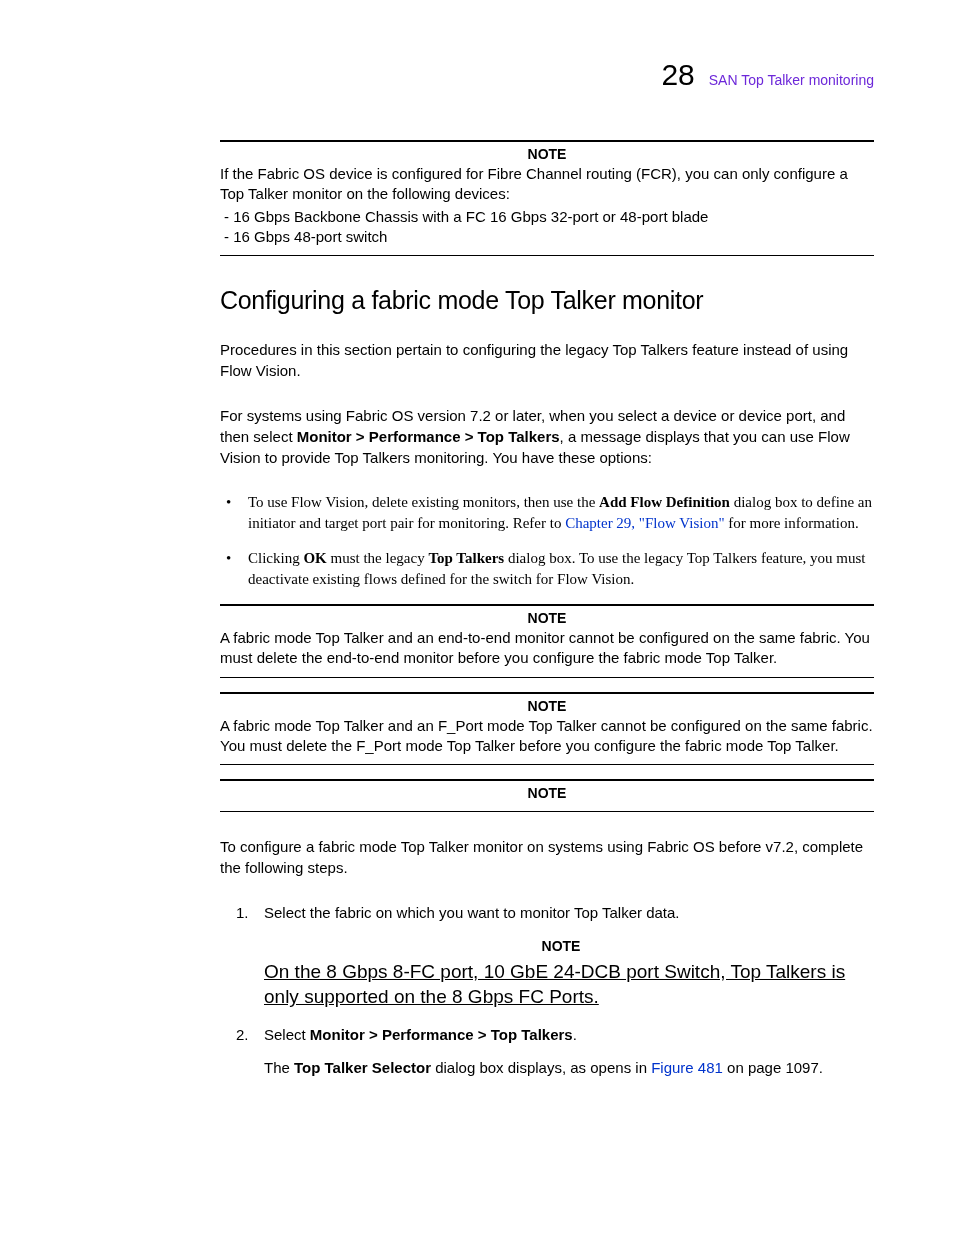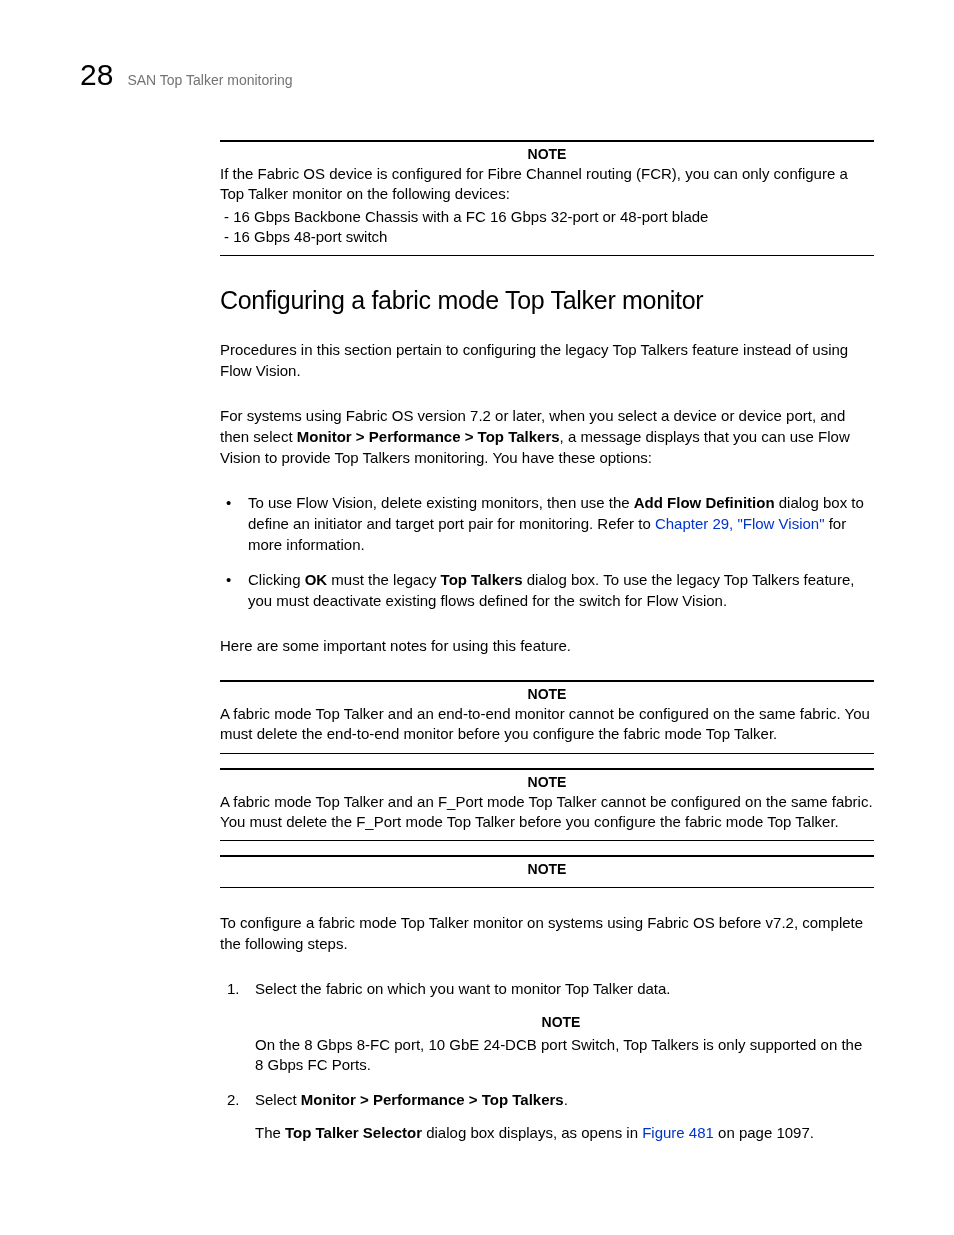--- a/index.html
+++ b/index.html
@@ -14,31 +14,32 @@
     box-sizing: border-box;
     position: relative;
   }
   .page {
     padding: 60px 80px 40px 80px;
   }
   .header-row {
     display: flex;
     align-items: baseline;
     margin-bottom: 50px;
+    justify-content: flex-end;
   }
   .page-num {
     font-size: 30px;
     font-family: Arial, sans-serif;
     font-weight: 400;
     margin-right: 14px;
     line-height: 1;
   }
   .header-title {
     font-size: 14px;
-    color: #737373;
+    color: #6d28d9;
   }
   .content {
     margin-left: 140px;
   }
   .note-block {
     border-top: 2px solid #000;
     border-bottom: 1px solid #000;
     padding: 4px 0 8px 0;
     margin: 14px 0;
   }
@@ -81,31 +82,32 @@
   ul.bullets {
     list-style: none;
     padding: 0;
     margin: 12px 0;
   }
   ul.bullets > li {
     position: relative;
     padding-left: 28px;
     margin-bottom: 14px;
     line-height: 1.4;
+    font-family: Liberation Serif, serif;
   }
   ul.bullets > li::before {
     content: "•";
     position: absolute;
     left: 6px;
     top: 0;
     font-size: 15px;
   }
   ol.steps {
     padding-left: 0;
-    margin: 12px 7px;
+    margin: 12px 16px;
     counter-reset: step;
     list-style: none;
   }
   ol.steps > li {
     counter-increment: step;
     position: relative;
     padding-left: 28px;
     margin-bottom: 14px;
     line-height: 1.4;
   }
@@ -115,21 +117,22 @@
     left: 0;
     top: 0;
   }
   .inner-note {
     margin: 14px 0 4px 0;
   }
   .inner-note .note-label {
     font-size: 14px;
   }
   .inner-note .note-body {
-    font-size: 15px;
+    font-size: 19px;
+    text-decoration: underline;
   }
 </style>
 </head>
 <body>
 
 <div class="page">
   <div class="header-row">
     <span class="page-num">28</span>
     <span class="header-title">SAN Top Talker monitoring</span>
   </div>
@@ -157,21 +160,20 @@
 
     <ul class="bullets">
       <li>
         <span>To use Flow Vision, delete existing monitors, then use the </span><span class="bold">Add Flow Definition</span><span> dialog box to define an initiator and target port pair for monitoring. Refer to </span><span class="link">Chapter 29, "Flow Vision"</span><span> for more information.</span>
       </li>
       <li>
         <span>Clicking </span><span class="bold">OK</span><span> must the legacy </span><span class="bold">Top Talkers</span><span> dialog box. To use the legacy Top Talkers feature, you must deactivate existing flows defined for the switch for Flow Vision.</span>
       </li>
     </ul>
 
-    <p class="body">Here are some important notes for using this feature.</p>
 
     <div class="note-block">
       <div class="note-label">NOTE</div>
       <div class="note-body">A fabric mode Top Talker and an end-to-end monitor cannot be configured on the same fabric. You must delete the end-to-end monitor before you configure the fabric mode Top Talker.</div>
     </div>
 
     <div class="note-block">
       <div class="note-label">NOTE</div>
       <div class="note-body">A fabric mode Top Talker and an F_Port mode Top Talker cannot be configured on the same fabric. You must delete the F_Port mode Top Talker before you configure the fabric mode Top Talker.</div>
     </div>

